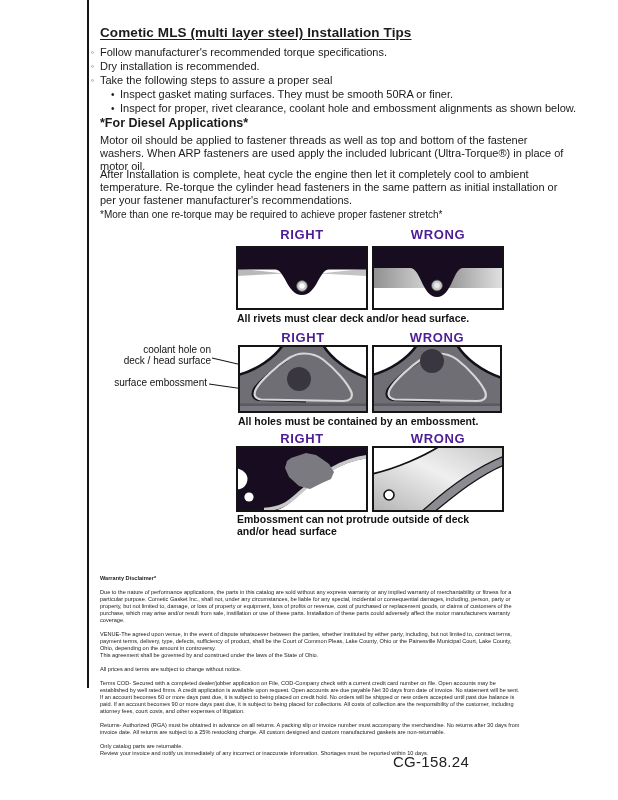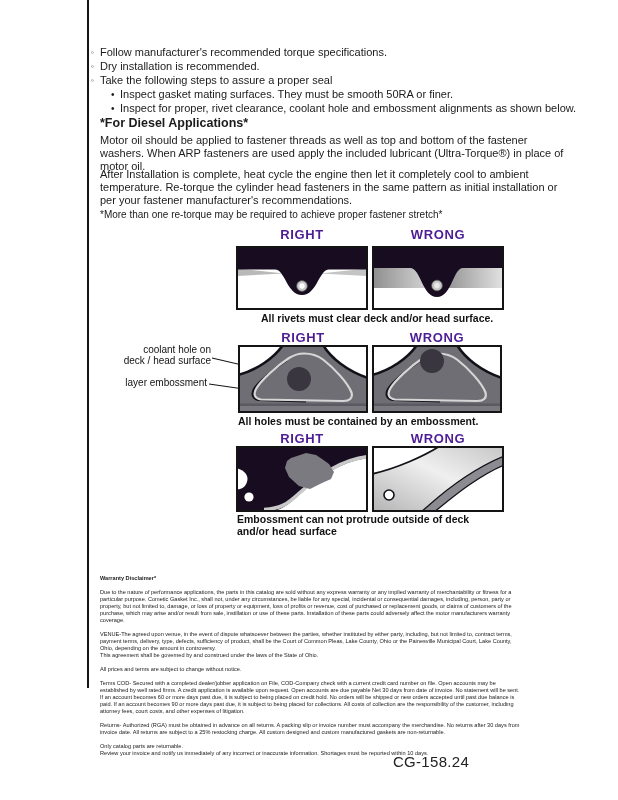--- a/index.html
+++ b/index.html
@@ -40,20 +40,21 @@
   #footer-code{left:358px;top:753px;width:146px;text-align:center;
     font-size:15px;letter-spacing:.3px;color:#222;}
 </style>
 </head>
 <body>
 
 <div id="page">
 
   <div id="left-rule" class="abs"></div>
 
+  <div id="doc-title" class="abs">Cometic MLS (multi layer steel) Installation Tips</div>
 
   <div id="tips-list" class="abs">
     <div class="b-row">
       <span class="b-marker">◦</span>
       <span>Follow manufacturer's recommended torque specifications.</span>
     </div>
     <div class="b-row">
       <span class="b-marker">◦</span>
       <span>Dry installation is recommended.</span>
     </div>
@@ -99,30 +100,30 @@
       </linearGradient>
     </defs>
     <rect x="0" y="0" width="132" height="64" fill="#ffffff"></rect>
     <rect x="1" y="22" width="130" height="20" fill="url(#g-deck1)"></rect>
     <path d="M0,0 H132 V22 H91 C81,22 80,51 65,51 C50,51 49,22 38,22 H0 Z" fill="#180d20"></path>
     <circle cx="65" cy="39.5" r="5.4" fill="#c8c8c8" stroke="#4d4d4d" stroke-width="0.8"></circle>
     <circle cx="65" cy="39.5" r="2.7" fill="#e9e9e9"></circle>
     <rect x="1" y="1" width="130" height="62" fill="none" stroke="#141414" stroke-width="2"></rect>
   </svg>
 
-  <div class="abs caption" style="left:237px;top:312px;margin-left:24px;">All rivets must clear deck and/or head surface.</div>
+  <div class="abs caption" style="left:237px;top:312px;">All rivets must clear deck and/or head surface.</div>
 
   <div class="abs dg-label" style="left:238px;top:330px;width:130px;">RIGHT</div>
   <div class="abs dg-label" style="left:372px;top:330px;width:130px;">WRONG</div>
 
   <div class="abs anno" style="left:95px;top:344px;width:116px;">
     <div>coolant hole on</div>
     <div>deck / head surface</div>
   </div>
-  <div class="abs anno" style="left:95px;top:377px;width:112px;">layer embossment</div>
+  <div class="abs anno" style="left:95px;top:377px;width:112px;">surface embossment</div>
 
   <svg class="abs" style="left:208px;top:350px;" width="100" height="48" viewBox="0 0 100 48">
     <line x1="4" y1="8" x2="90" y2="28" stroke="#161616" stroke-width="1.1"></line>
     <line x1="1" y1="34" x2="57" y2="42" stroke="#161616" stroke-width="1.1"></line>
   </svg>
 
   <svg class="abs dg-box" style="left:238px;top:345px;" width="130" height="68" viewBox="0 0 130 68">
     <rect x="0" y="0" width="130" height="68" fill="#6f6e75"></rect>
     <rect x="0" y="58.5" width="130" height="2.5" fill="#5b5961"></rect>
     <rect x="0" y="61" width="130" height="7" fill="#7b7980"></rect>

